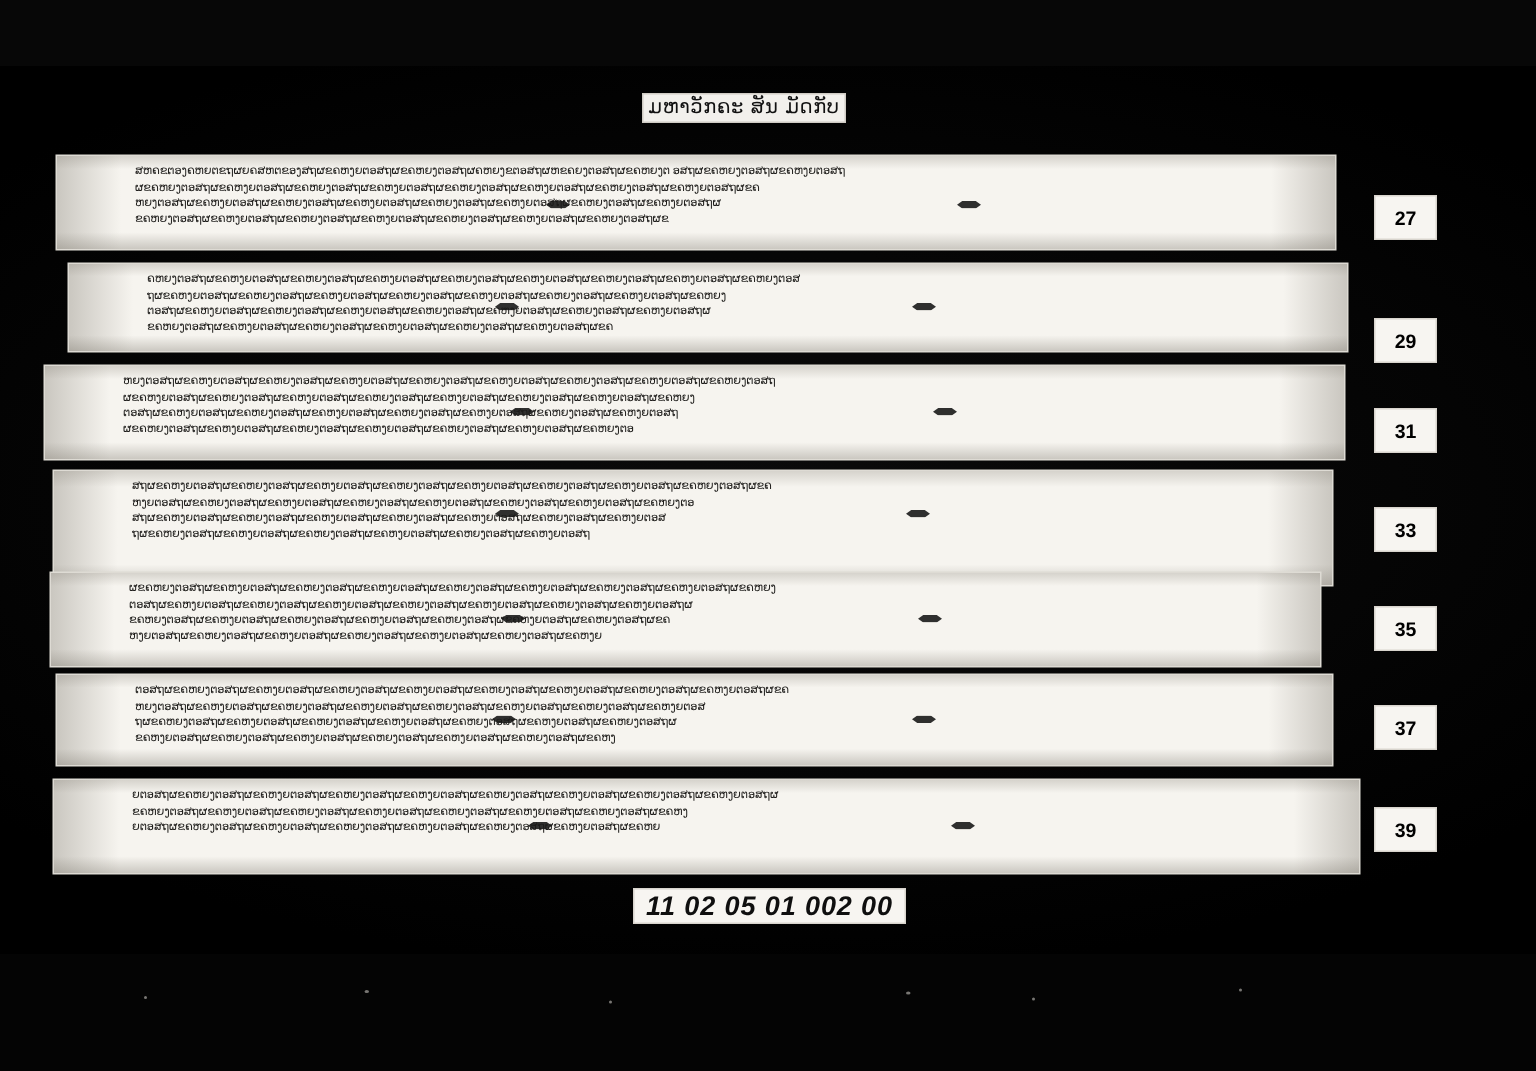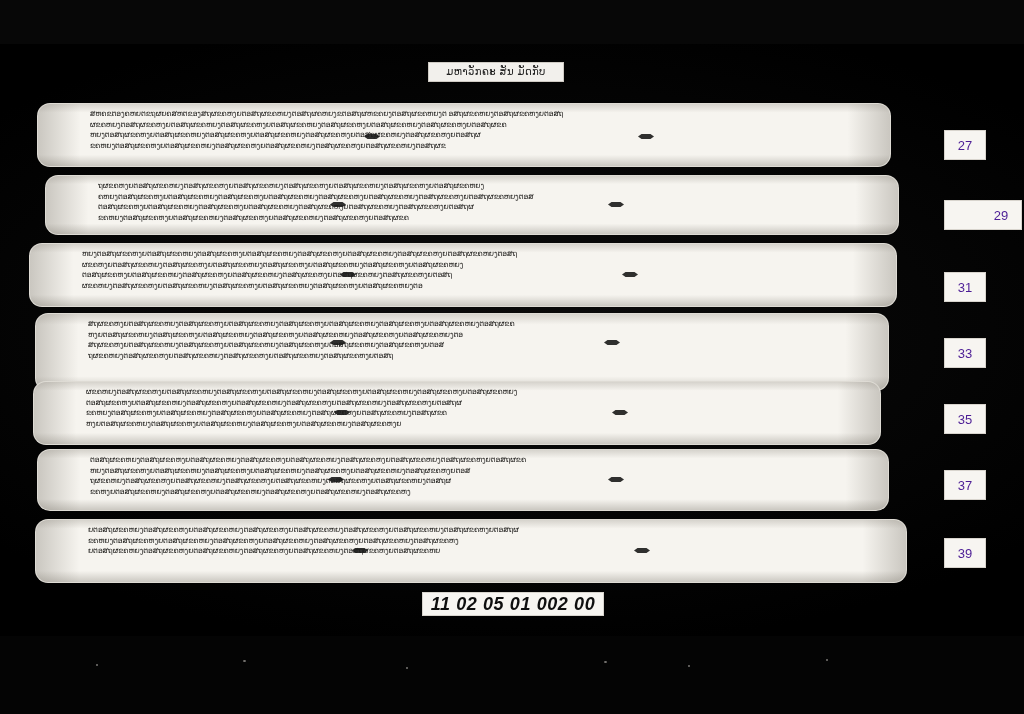--- a/index.html
+++ b/index.html
@@ -39,35 +39,34 @@
     width: 134px;
     height: 18px;
     background: #f2f0ec;
     border: 1px solid #cfcbc4;
     display: flex;
     align-items: center;
     justify-content: center;
     overflow: hidden;
   }
   .title-label .script {
-    font-size: 10px;
+    font-size: 13px;
     line-height: 10px;
     color: #111;
     letter-spacing: 0.4px;
     white-space: nowrap;
     font-family: "DejaVu Sans", sans-serif;
   }
 
   
   .folio {
     position: absolute;
     background: #f6f4ef;
     box-shadow: 0 0 0 1px #dedbd4;
     overflow: hidden;
-    border-radius: 12px;
   }
   .folio::before {
     
     content: "";
     position: absolute;
     left: 0; right: 0; top: 0; bottom: 0;
     background:
       linear-gradient(to bottom, rgba(140,135,125,0.30) 0%, rgba(255,255,255,0) 14%,
                                   rgba(255,255,255,0) 82%, rgba(120,115,105,0.34) 100%),
       linear-gradient(to right, rgba(120,115,105,0.35) 0%, rgba(255,255,255,0) 5%,
@@ -108,25 +107,24 @@
   
   .page-label {
     position: absolute;
     width: 40px;
     height: 28px;
     background: #f7f5f1;
     border: 1px solid #d8d4cd;
     display: flex;
     align-items: center;
     justify-content: center;
-    color: #4c1d95;
+    color: #000000;
     font-size: 13px;
-    font-weight: normal;
+    font-weight: bold;
     font-family: "Liberation Sans", sans-serif;
-    margin-left: 28px;
   }
 
   
   .code-label {
     position: absolute;
     left: 422px;
     top: 592px;
     width: 180px;
     height: 22px;
     background: #f7f5f1;
@@ -176,29 +174,29 @@
   </div>
   <div class="ornament" style="left:326px;top:30px;"></div>
   <div class="ornament" style="left:600px;top:30px;"></div>
 </div>
 <div class="page-label" style="left:916px;top:130px;">
   <span>27</span>
 </div>
 
 <div class="folio" style="left:46px;top:176px;width:852px;height:58px;">
   <div class="leaf-text">
+    <span class="ln">ຄຫຍງຕອສຖຜຂຄຫງຍຕອສຖຜຂຄຫຍງຕອສຖຜຂຄຫງຍຕອສຖຜຂຄຫຍງຕອສຖຜຂຄຫງຍຕອສຖຜຂຄຫຍງຕອສຖຜຂຄຫງຍຕອສຖຜຂຄຫຍງຕອສ</span>
     <span class="ln">ຖຜຂຄຫງຍຕອສຖຜຂຄຫຍງຕອສຖຜຂຄຫງຍຕອສຖຜຂຄຫຍງຕອສຖຜຂຄຫງຍຕອສຖຜຂຄຫຍງຕອສຖຜຂຄຫງຍຕອສຖຜຂຄຫຍງ</span>
-    <span class="ln">ຄຫຍງຕອສຖຜຂຄຫງຍຕອສຖຜຂຄຫຍງຕອສຖຜຂຄຫງຍຕອສຖຜຂຄຫຍງຕອສຖຜຂຄຫງຍຕອສຖຜຂຄຫຍງຕອສຖຜຂຄຫງຍຕອສຖຜຂຄຫຍງຕອສ</span>
     <span class="ln">ຕອສຖຜຂຄຫງຍຕອສຖຜຂຄຫຍງຕອສຖຜຂຄຫງຍຕອສຖຜຂຄຫຍງຕອສຖຜຂຄຫງຍຕອສຖຜຂຄຫຍງຕອສຖຜຂຄຫງຍຕອສຖຜ</span>
     <span class="ln">ຂຄຫຍງຕອສຖຜຂຄຫງຍຕອສຖຜຂຄຫຍງຕອສຖຜຂຄຫງຍຕອສຖຜຂຄຫຍງຕອສຖຜຂຄຫງຍຕອສຖຜຂຄ</span>
   </div>
   <div class="ornament" style="left:284px;top:26px;"></div>
   <div class="ornament" style="left:562px;top:26px;"></div>
 </div>
-<div class="page-label" style="left:916px;top:200px;padding-left:36px;">
+<div class="page-label" style="left:916px;top:212px;">
   <span>29</span>
 </div>
 
 <div class="folio" style="left:30px;top:244px;width:866px;height:62px;">
   <div class="leaf-text">
     <span class="ln">ຫຍງຕອສຖຜຂຄຫງຍຕອສຖຜຂຄຫຍງຕອສຖຜຂຄຫງຍຕອສຖຜຂຄຫຍງຕອສຖຜຂຄຫງຍຕອສຖຜຂຄຫຍງຕອສຖຜຂຄຫງຍຕອສຖຜຂຄຫຍງຕອສຖ</span>
     <span class="ln">ຜຂຄຫງຍຕອສຖຜຂຄຫຍງຕອສຖຜຂຄຫງຍຕອສຖຜຂຄຫຍງຕອສຖຜຂຄຫງຍຕອສຖຜຂຄຫຍງຕອສຖຜຂຄຫງຍຕອສຖຜຂຄຫຍງ</span>
     <span class="ln">ຕອສຖຜຂຄຫງຍຕອສຖຜຂຄຫຍງຕອສຖຜຂຄຫງຍຕອສຖຜຂຄຫຍງຕອສຖຜຂຄຫງຍຕອສຖຜຂຄຫຍງຕອສຖຜຂຄຫງຍຕອສຖ</span>
     <span class="ln">ຜຂຄຫຍງຕອສຖຜຂຄຫງຍຕອສຖຜຂຄຫຍງຕອສຖຜຂຄຫງຍຕອສຖຜຂຄຫຍງຕອສຖຜຂຄຫງຍຕອສຖຜຂຄຫຍງຕອ</span>
   </div>

